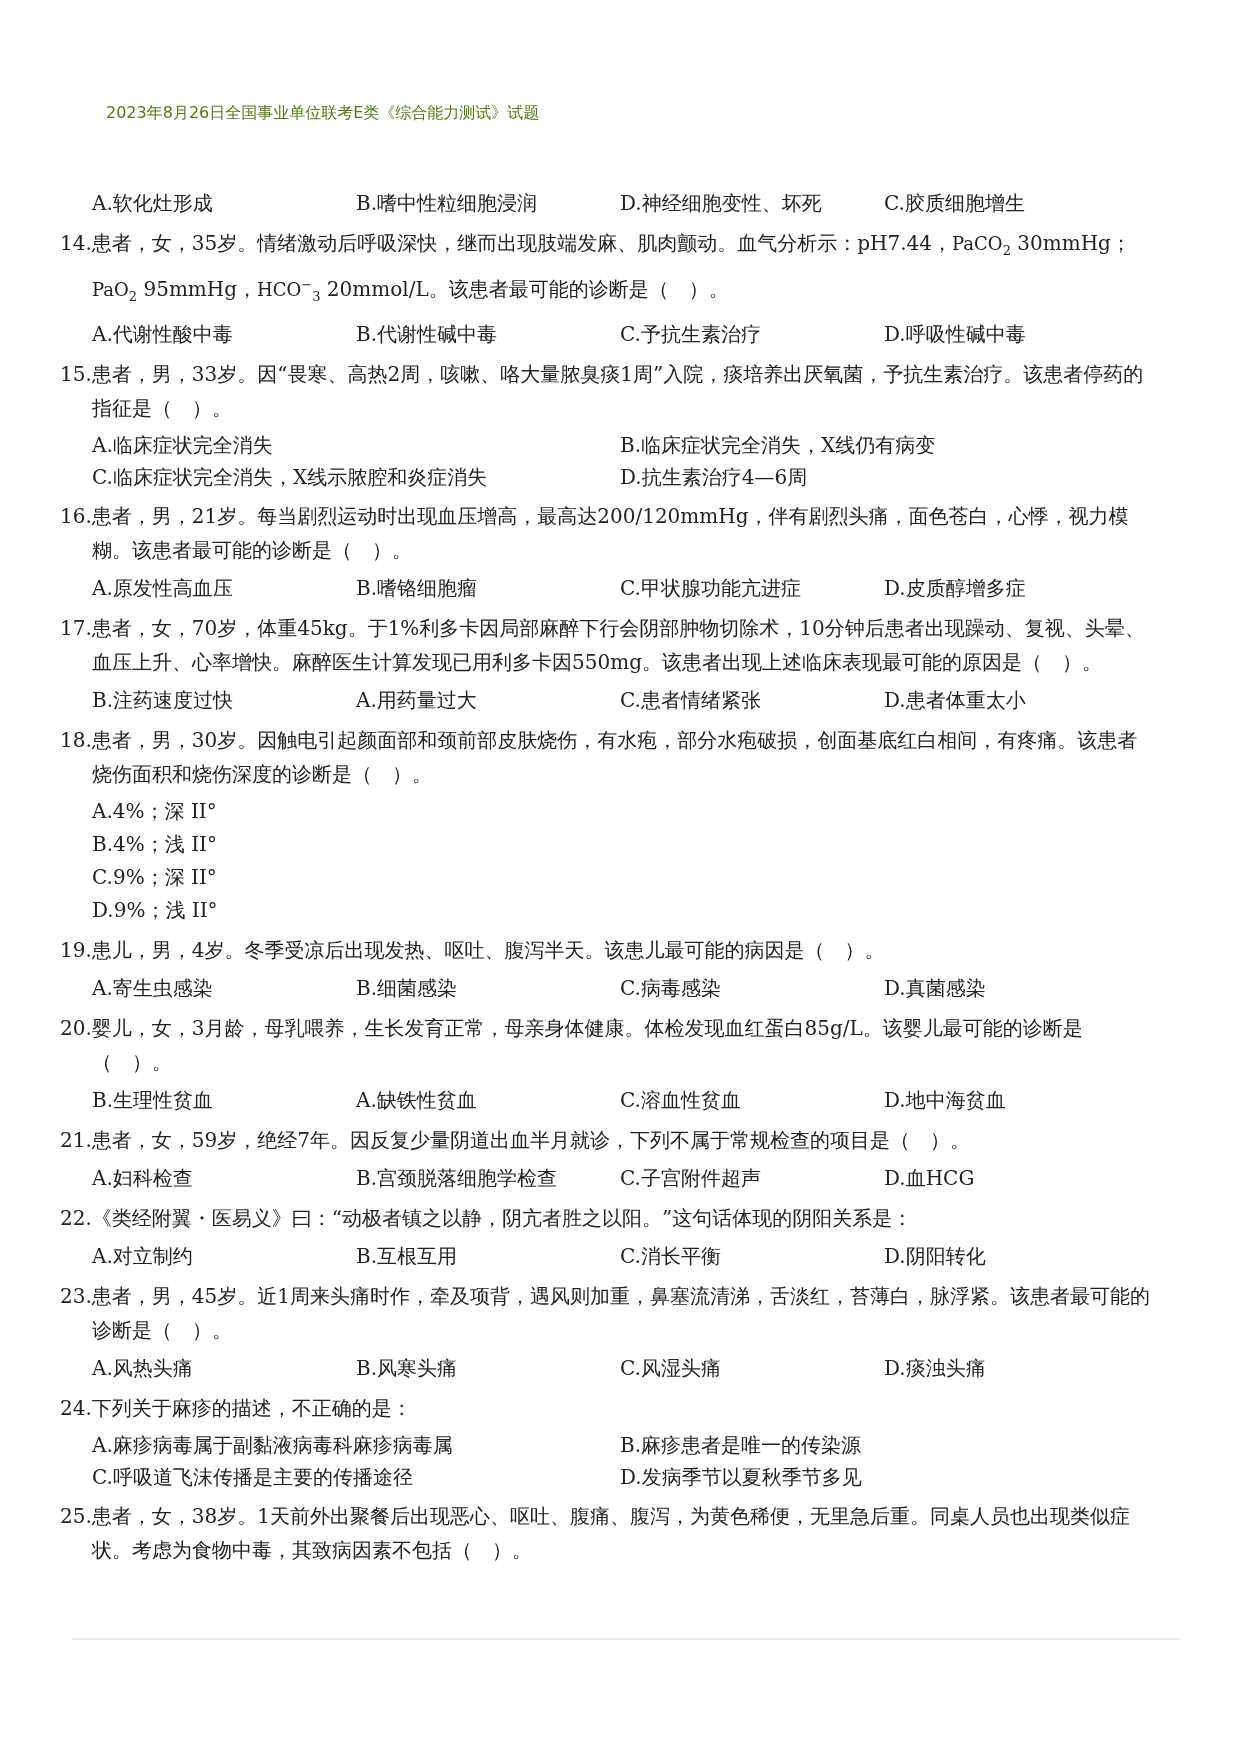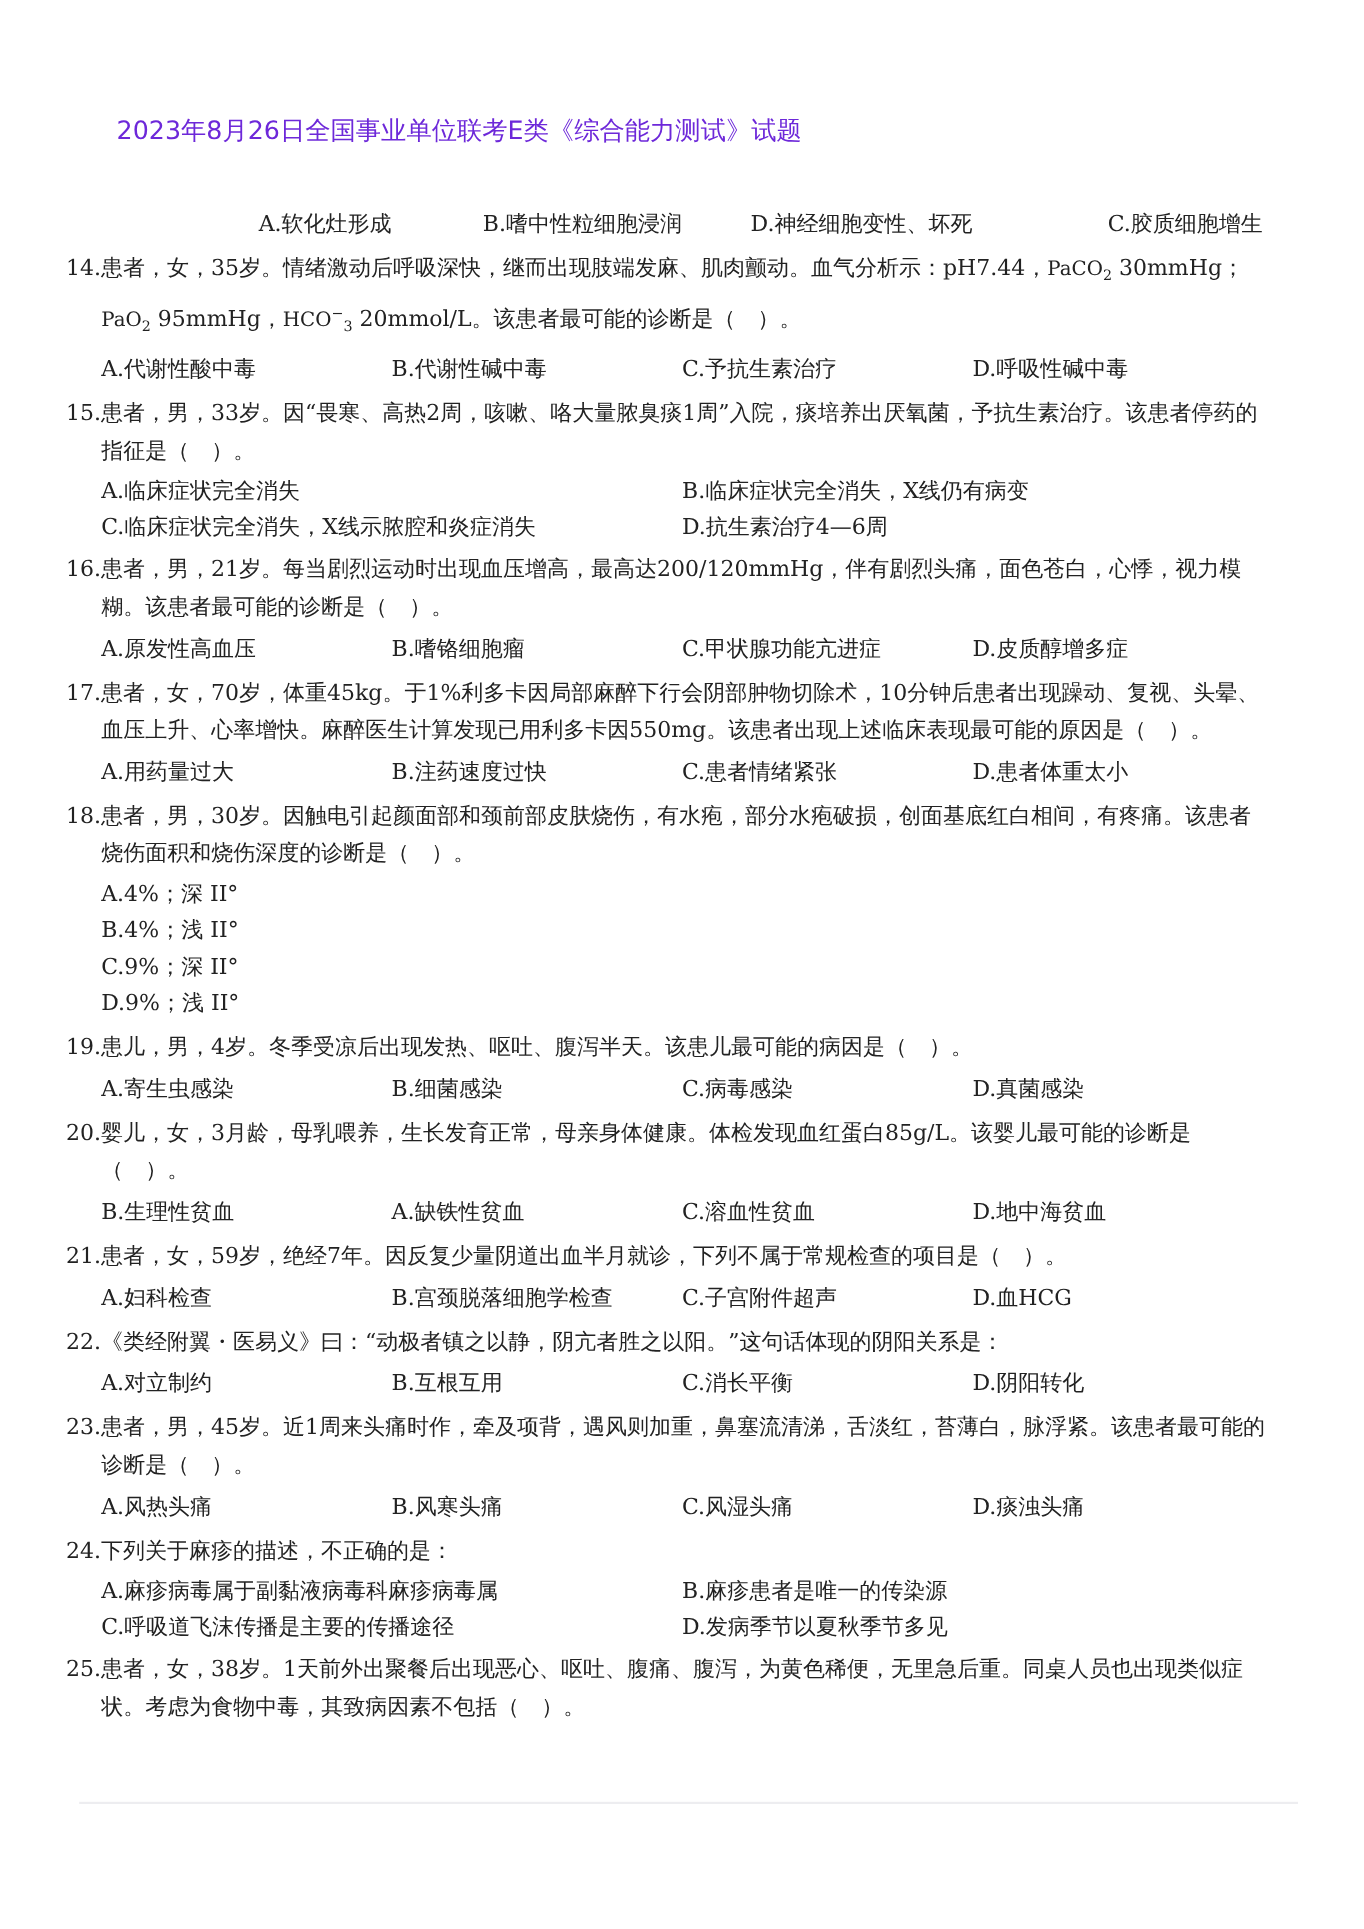--- a/index.html
+++ b/index.html
@@ -1,27 +1,27 @@
 <!DOCTYPE html>
 <html><head>
 <meta charset="utf-8">
 <style>
   html, body { margin: 0; padding: 0; background: #ffffff; }
   body { width: 1240px; height: 1754px; position: relative; overflow: hidden;
          font-family: "DejaVu Serif", "Liberation Serif", serif; color: #222; }
-  .header { position: absolute; left: 106px; top: 103px; font-size: 23px; color: #6d28d9;
+  .header { position: absolute; left: 106px; top: 103px; font-size: 16px; color: #4d7c0f;
             font-family: "DejaVu Sans", "Liberation Sans", sans-serif; letter-spacing: 0px; }
   .content { position: absolute; left: 60px; top: 186px; width: 1090px; font-size: 20px; }
   .q-stem { line-height: 34px; padding-left: 32px; text-indent: -32px; margin-top: 6px; }
   .opts { display: flex; flex-wrap: wrap; padding-left: 32px; margin-top: 4px; }
   .opts .opt { line-height: 34px; }
   .opts.four .opt { width: 264px; }
   .opts.two .opt { width: 528px; line-height: 32px; }
   .opts.one .opt { width: 100%; line-height: 33px; }
-  .first-opts { margin-top: 0; text-align: right; }
+  .first-opts { margin-top: 0; }
   .sub { font-size: 13px; vertical-align: sub; }
   .sup { font-size: 13px; vertical-align: super; }
   .math { font-size: 18px; }
   .footer-line { position: absolute; left: 72px; top: 1638px; width: 1108px; height: 2px; background: #ededf0; }
 </style>
 </head>
 <body>
 
 <div class="header">2023年8月26日全国事业单位联考E类《综合能力测试》试题</div>
 
@@ -60,22 +60,22 @@
       <span class="opt">A.原发性高血压</span>
       <span class="opt">B.嗜铬细胞瘤</span>
       <span class="opt">C.甲状腺功能亢进症</span>
       <span class="opt">D.皮质醇增多症</span>
     </div>
   </div>
 
   <div class="question">
     <div class="q-stem">17.患者，女，70岁，体重45kg。于1%利多卡因局部麻醉下行会阴部肿物切除术，10分钟后患者出现躁动、复视、头晕、血压上升、心率增快。麻醉医生计算发现已用利多卡因550mg。该患者出现上述临床表现最可能的原因是（　）。</div>
     <div class="opts four">
+      <span class="opt">B.注药速度过快</span>
       <span class="opt">A.用药量过大</span>
-      <span class="opt">B.注药速度过快</span>
       <span class="opt">C.患者情绪紧张</span>
       <span class="opt">D.患者体重太小</span>
     </div>
   </div>
 
   <div class="question">
     <div class="q-stem">18.患者，男，30岁。因触电引起颜面部和颈前部皮肤烧伤，有水疱，部分水疱破损，创面基底红白相间，有疼痛。该患者烧伤面积和烧伤深度的诊断是（　）。</div>
     <div class="opts one">
       <span class="opt">A.4%；深 II°</span>
       <span class="opt">B.4%；浅 II°</span>

